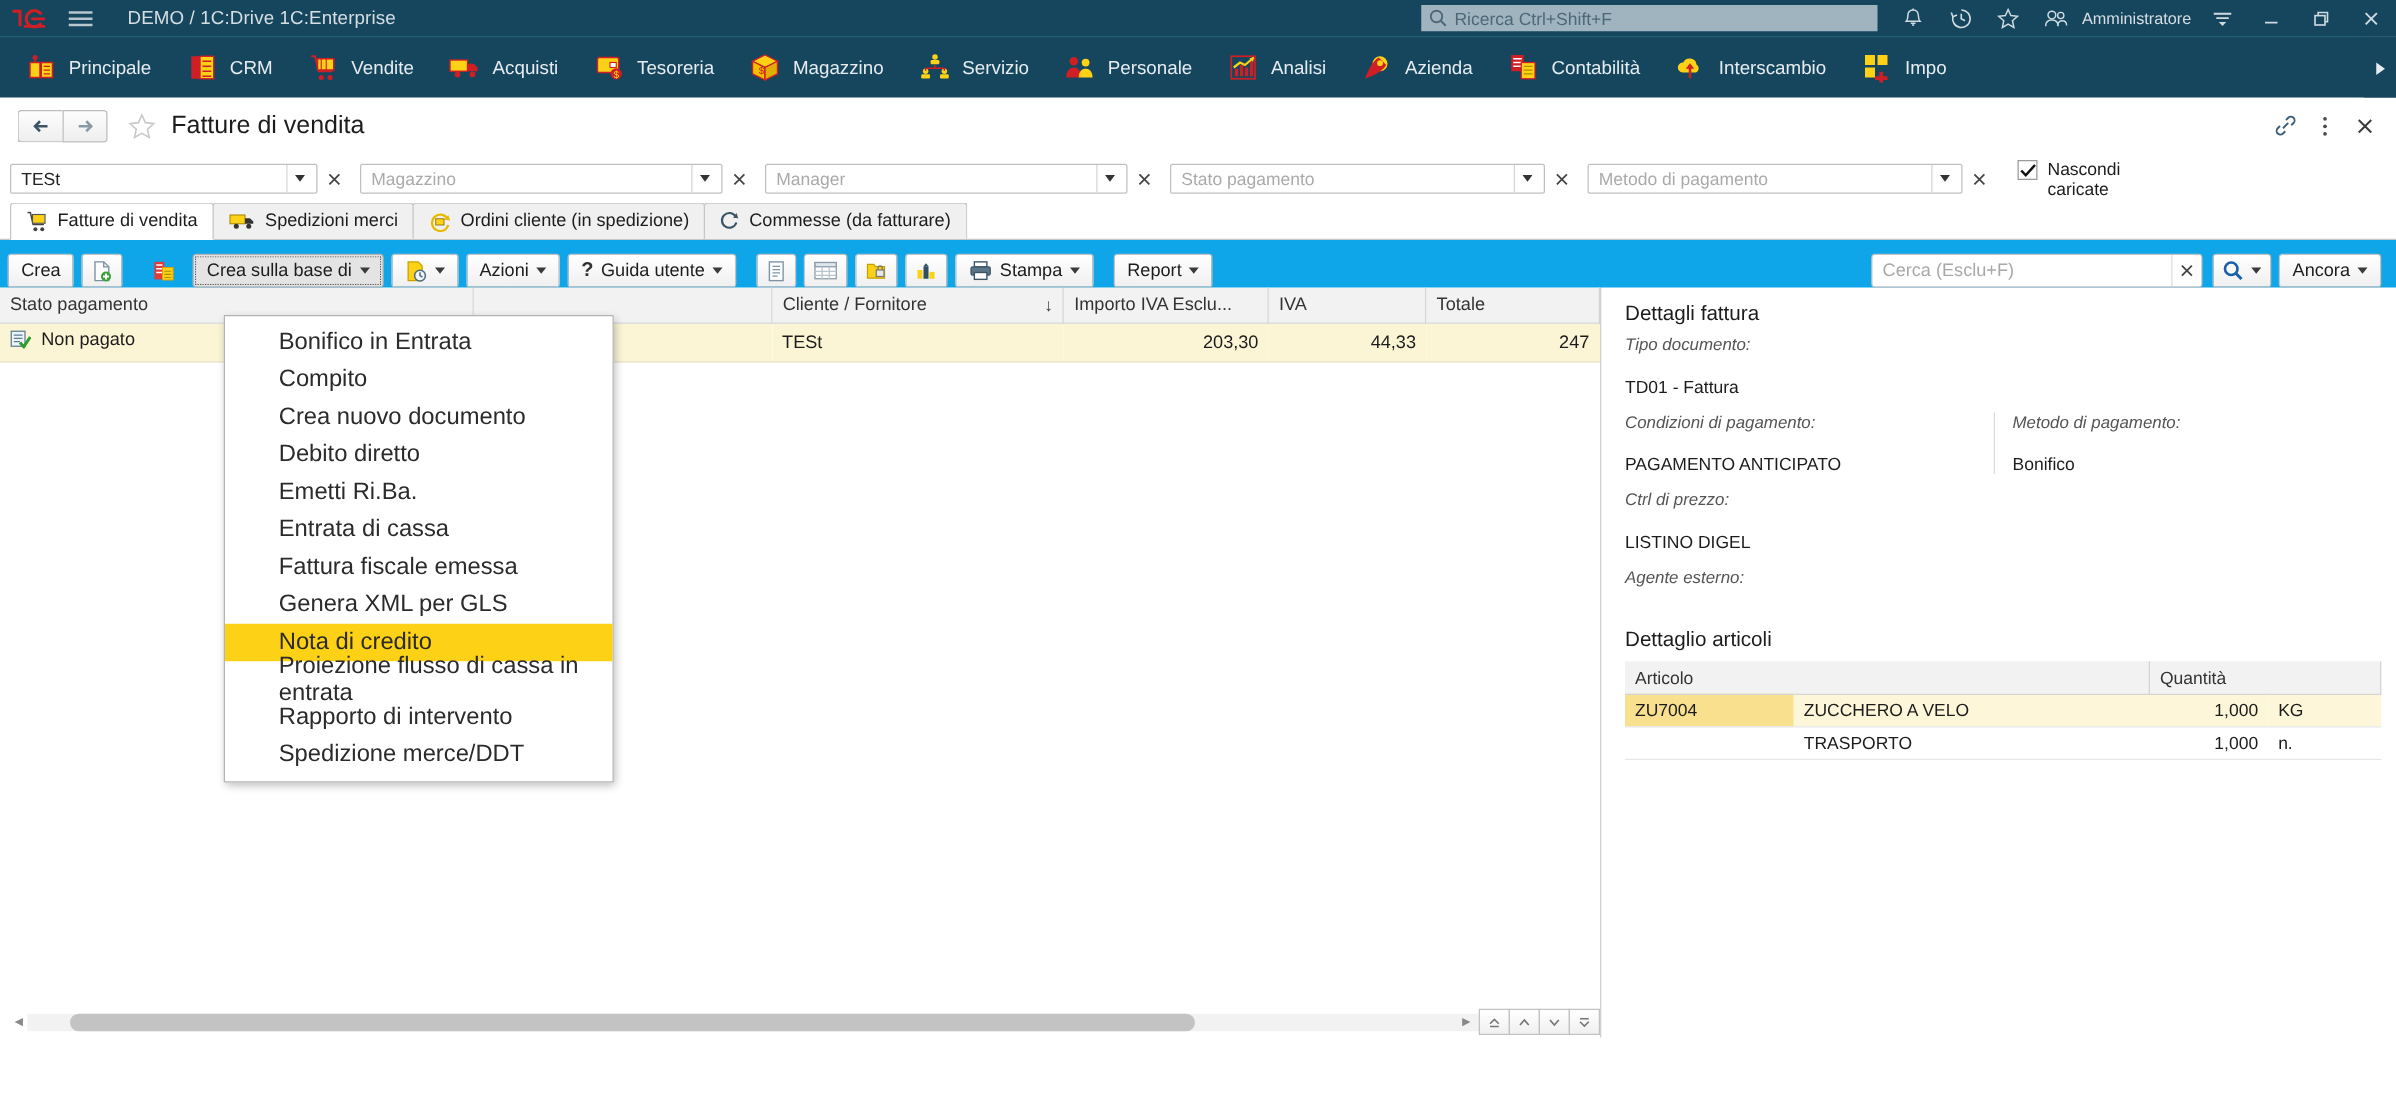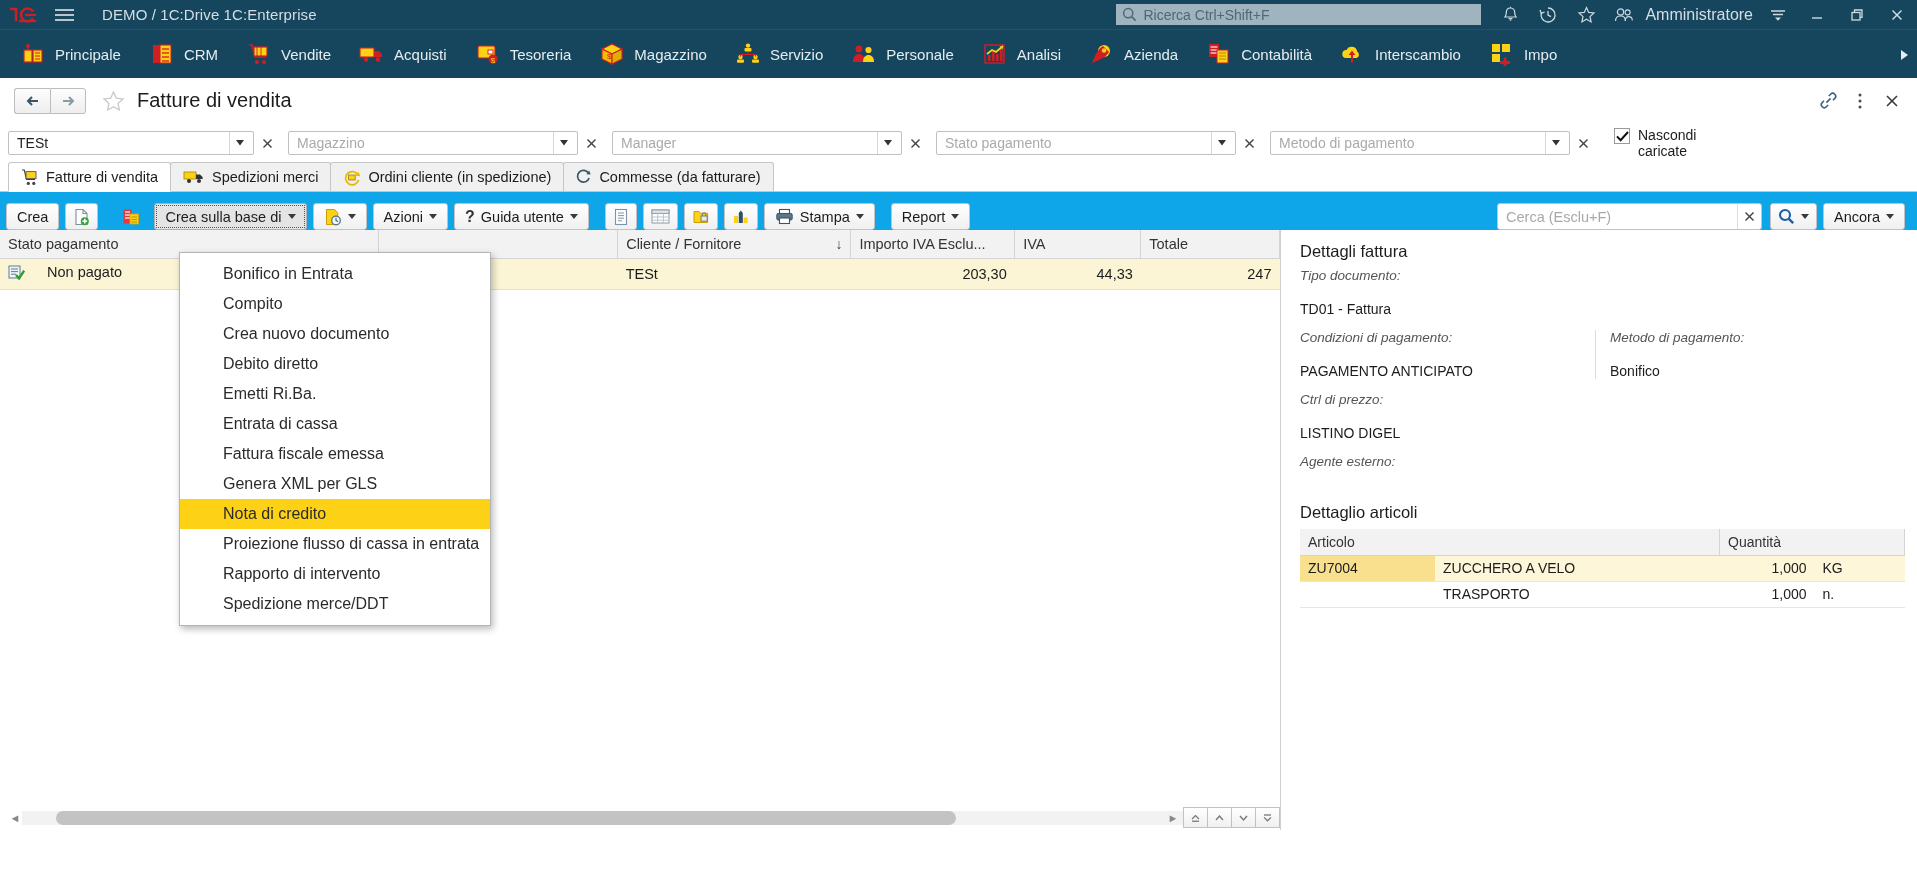--- a/index.html
+++ b/index.html
@@ -39,21 +39,21 @@
     background: #9fb4bf;
     display: flex; align-items: center;
     padding: 0 6px; margin-right: 10px;
   }
   .search-box .mag { margin-right: 6px; display:flex; }
   .search-box .ph { color: #4d6877; font-size: 14px; }
   .tb-icon {
     width: 38px; height: 29px; display: flex; align-items: center;
     justify-content: center; cursor: pointer;
   }
-  .user-name { font-size: 16px; color: #d6dee3; margin: 0 6px 0 2px; }
+  .user-name { font-size: 13px; color: #d6dee3; margin: 0 6px 0 2px; }
   .win-btn {
     width: 40px; height: 29px; display: flex; align-items: center;
     justify-content: center; cursor: pointer;
   }
 
   
   .sectionbar {
     height: 49px;
     background: #15465e;
     display: flex;
@@ -185,21 +185,21 @@
   .sortarrow { float: right; color: #444; font-size: 14px; }
 
   
   .dropmenu {
     position: absolute; left: 179px; top: 22px; width: 312px;
     background: #fff; border: 1px solid #b4b4b4;
     box-shadow: 2px 3px 7px rgba(0,0,0,.28); z-index: 50; padding: 6px 0 6px 0;
   }
   .dmitem {
     height: 30px; display: flex; align-items: center; padding-left: 43px;
-    font-size: 16px; color: #2b2b2b; cursor: pointer;
+    font-size: 19px; color: #2b2b2b; cursor: pointer;
   }
   .dmitem.hl { background: #fcd116; }
 
   
   .dtitle { font-size: 16.5px; color: #1c1c1c; margin: 6px 0 7px 0; }
   .dlabel { font-size: 13.5px; color: #555; font-style: italic; }
   .dvalue { font-size: 14px; color: #1c1c1c; margin-top: 18px; }
   .drow { margin-bottom: 13px; }
   .dcols { display: flex; }
   .dcol { flex: 1; }
@@ -816,21 +816,21 @@
             <th style="width: 300px;"><span>Stato pagamento</span></th>
             <th style="width: 190px;"><span></span></th>
             <th style="width: 185px;"><span>Cliente / Fornitore</span><span class="sortarrow">↓</span></th>
             <th style="width: 130px;"><span>Importo IVA Esclu...</span></th>
             <th style="width: 100px;"><span>IVA</span></th>
             <th style="width: 110px;"><span>Totale</span></th>
           </tr>
         </thead>
       <tbody id="ltbody">
           <tr class="selected">
-            <td><span style="display:inline-flex;align-items:center;gap:22px;">
+            <td><span style="display:inline-flex;align-items:center;gap:8px;">
                 <span>
                   <svg width="17" height="15" viewBox="0 0 17 15">
                     <rect x="1" y="1" width="11" height="12" fill="#eef4f8" stroke="#5b7d95" stroke-width="1"></rect>
                     <line x1="3" y1="4" x2="10" y2="4" stroke="#5b7d95" stroke-width="1"></line>
                     <line x1="3" y1="6.6" x2="10" y2="6.6" stroke="#5b7d95" stroke-width="1"></line>
                     <line x1="3" y1="9.2" x2="8" y2="9.2" stroke="#5b7d95" stroke-width="1"></line>
                     <polyline points="8,10 11,13.4 16.2,5.6" stroke="#2e9c2e" stroke-width="2.4" fill="none"></polyline>
                   </svg>
                 </span>
                 <span>Non pagato</span>

